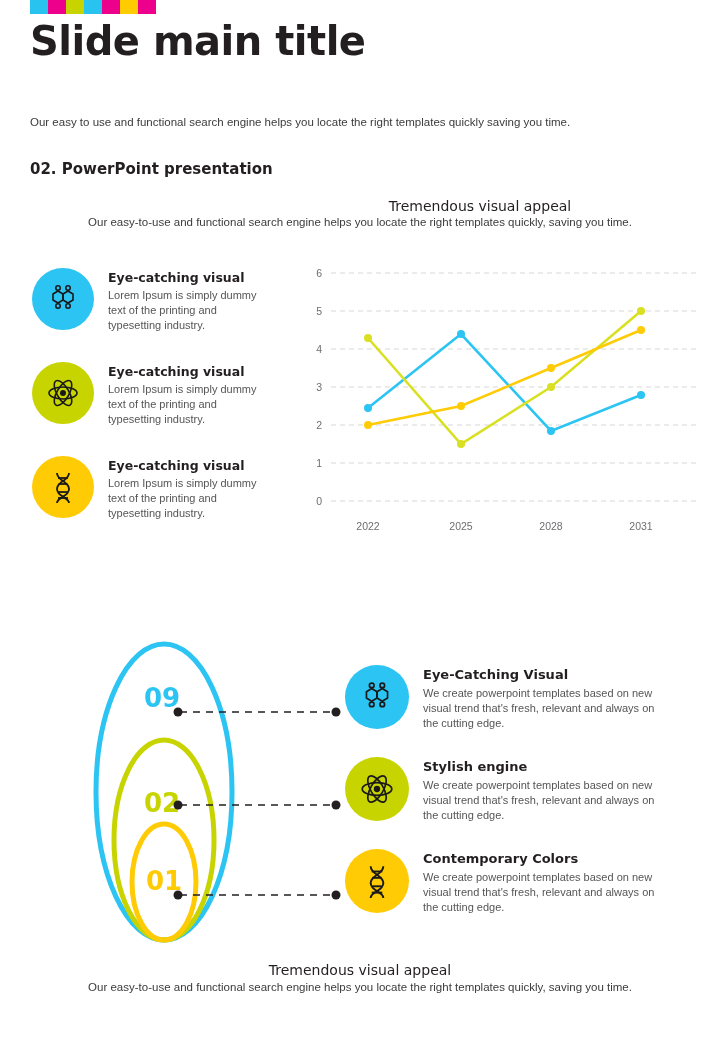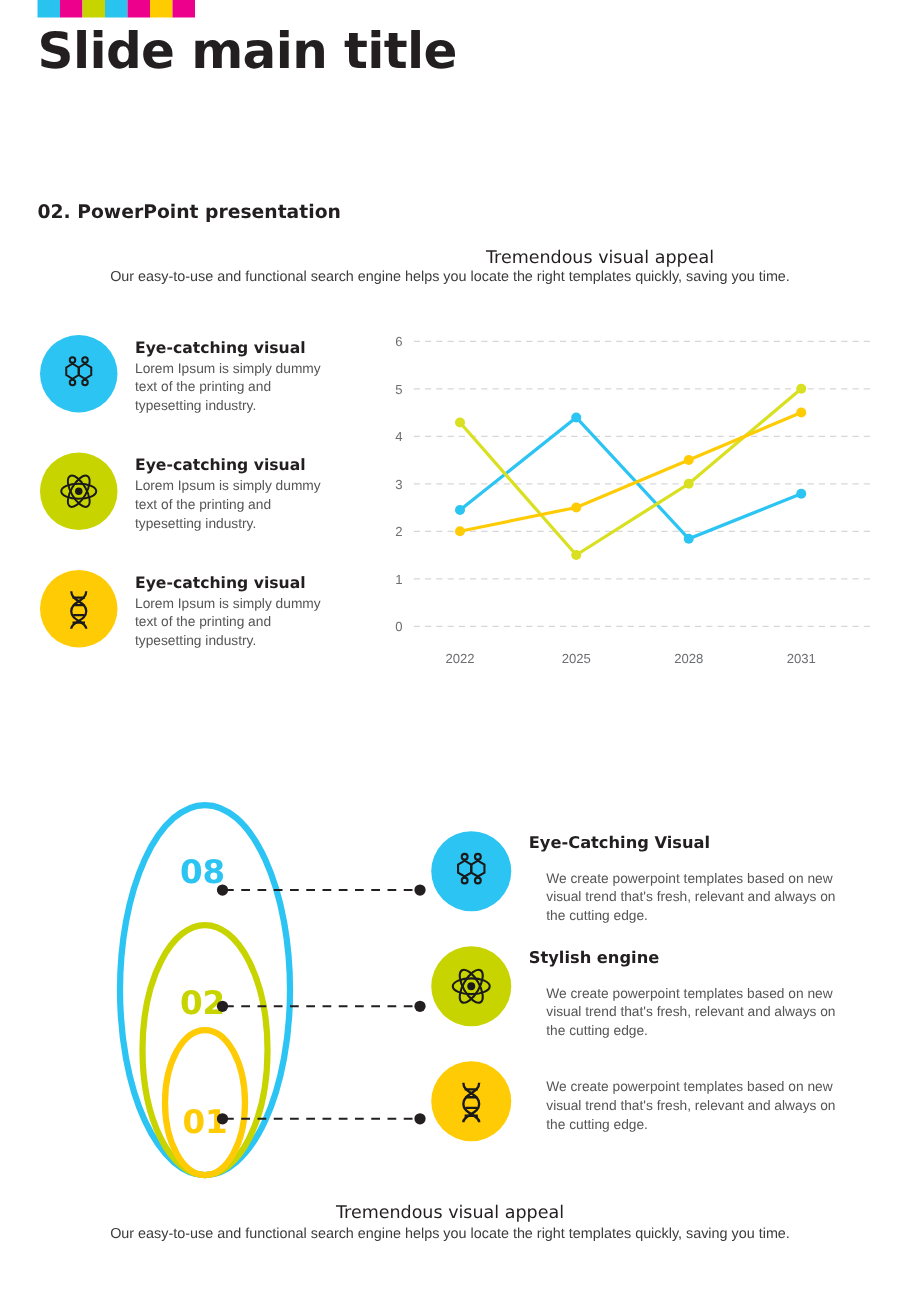--- a/index.html
+++ b/index.html
@@ -189,21 +189,21 @@
     margin-right: 14px;
   }
   .item .itext h4 {
     margin: 2px 0 4px 0;
     font-size: 13px;
     color: #231f20;
     font-family: "DejaVu Sans", sans-serif;
     font-weight: bold;
   }
   .item .itext p {
-    margin: 14px;
+    margin: 0;
     font-size: 11px;
     line-height: 15px;
     color: #555555;
     width: 240px;
   }
 
   .connectors {
     position: absolute;
     left: 150px;
     top: 640px;
@@ -246,20 +246,21 @@
     <span style="background:#29c3f0"></span>
     <span style="background:#ec008c"></span>
     <span style="background:#c8d400"></span>
     <span style="background:#29c3f0"></span>
     <span style="background:#ec008c"></span>
     <span style="background:#ffcc00"></span>
     <span style="background:#ec008c"></span>
   </div>
 
   <div class="main-title">Slide main title</div>
+  <div class="lead-text">Our easy to use and functional search engine  helps you locate the right templates quickly saving you time.</div>
 
   <div class="section1-title">02. PowerPoint presentation</div>
   <div class="chart-title">Tremendous visual appeal</div>
   <div class="chart-sub">Our easy-to-use and functional search engine helps you locate the right templates quickly, saving you time.</div>
 
   <div class="features">
 
     <div class="feature">
       <div class="circle" style="background:#2bc4f3">
         <svg width="36" height="36" viewBox="0 0 36 36">
@@ -373,23 +374,23 @@
     </svg>
   </div>
 
 
   <div class="ellipses">
     <svg width="290" height="310" viewBox="0 0 290 310">
       <ellipse cx="112" cy="152" rx="68" ry="148" fill="none" stroke="#2bc4f3" stroke-width="5"></ellipse>
       <ellipse cx="112" cy="200" rx="50" ry="100" fill="none" stroke="#c8d400" stroke-width="5"></ellipse>
       <ellipse cx="112" cy="242" rx="32" ry="58" fill="none" stroke="#ffcb05" stroke-width="5"></ellipse>
     </svg>
-    <div class="ell-label" style="left:92px; top:43px; color:#2bc4f3;">08</div>
+    <div class="ell-label" style="left:92px; top:43px; color:#2bc4f3;">09</div>
     <div class="ell-label" style="left:92px; top:148px; color:#c8d400;">02</div>
-    <div class="ell-label" style="left:94px; top:243px; color:#ffcb05;">01</div>
+    <div class="ell-label" style="left:94px; top:226px; color:#ffcb05;">01</div>
   </div>
 
   <div class="connectors">
     <svg width="230" height="310" viewBox="0 0 230 310">
       <g stroke="#231f20" stroke-width="1.6" stroke-dasharray="7,6">
         <line x1="30" y1="72" x2="185" y2="72"></line>
         <line x1="30" y1="165" x2="185" y2="165"></line>
         <line x1="30" y1="255" x2="185" y2="255"></line>
       </g>
       <g fill="#231f20">
@@ -448,20 +449,21 @@
             <path d="M12,4 C12,12 24,12 24,20 C24,28 12,28 12,34"></path>
             <path d="M24,4 C24,12 12,12 12,20 C12,28 24,28 24,34"></path>
             <line x1="13" y1="9" x2="23" y2="9"></line>
             <line x1="13.5" y1="15" x2="22.5" y2="15"></line>
             <line x1="13.5" y1="23" x2="22.5" y2="23"></line>
             <line x1="13" y1="29" x2="23" y2="29"></line>
           </g>
         </svg>
       </div>
       <div class="itext">
+        <h4>Contemporary Colors</h4>
         <p>We create powerpoint templates based on new visual trend that's fresh, relevant and always on the cutting edge.</p>
       </div>
     </div>
 
   </div>
 
   <div class="footer-title">Tremendous visual appeal</div>
   <div class="footer-sub">Our easy-to-use and functional search engine helps you locate the right templates quickly, saving you time.</div>
 
 </div>

